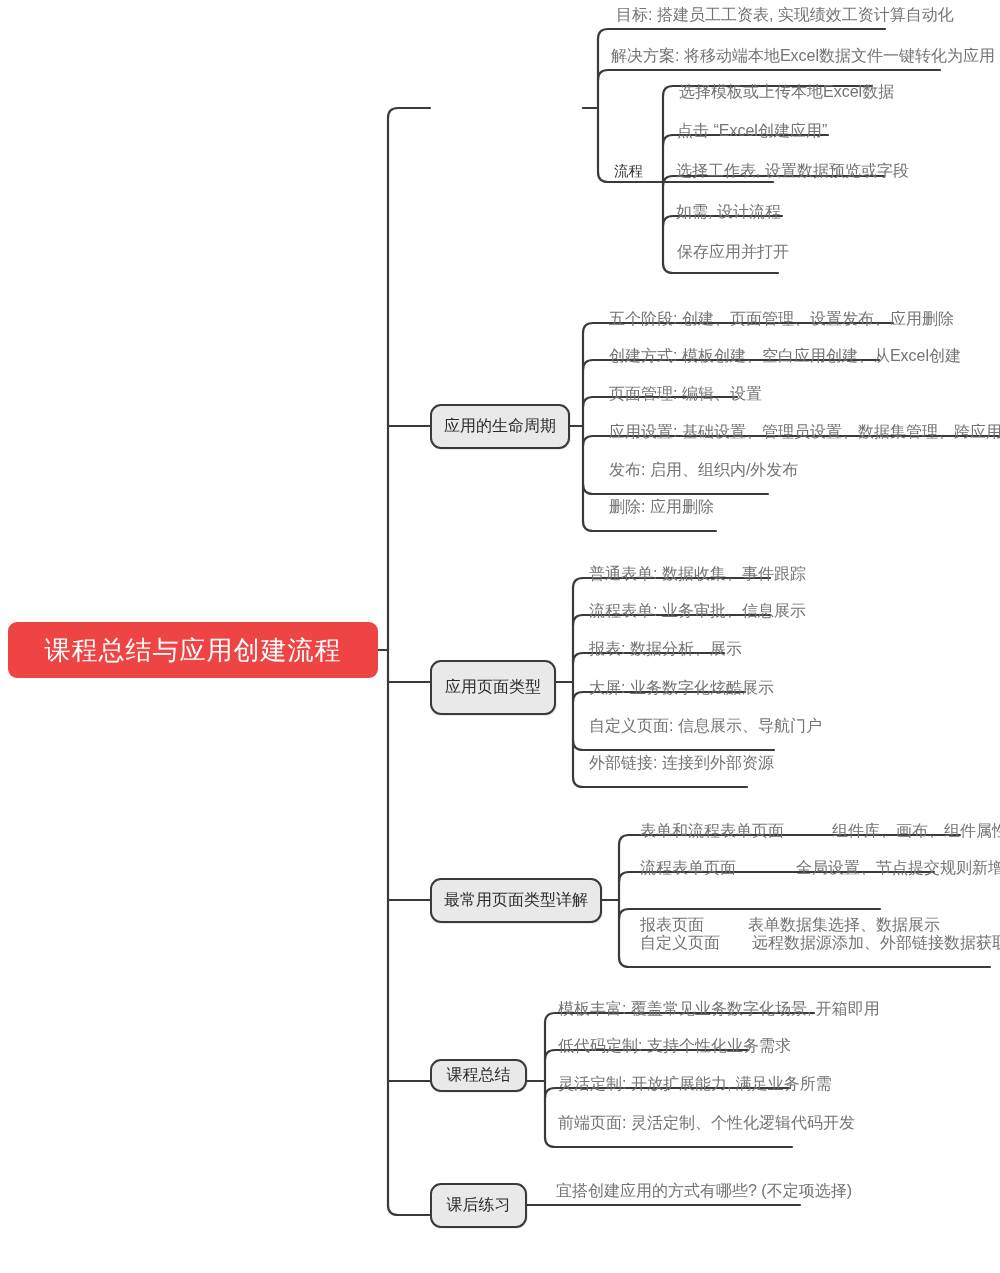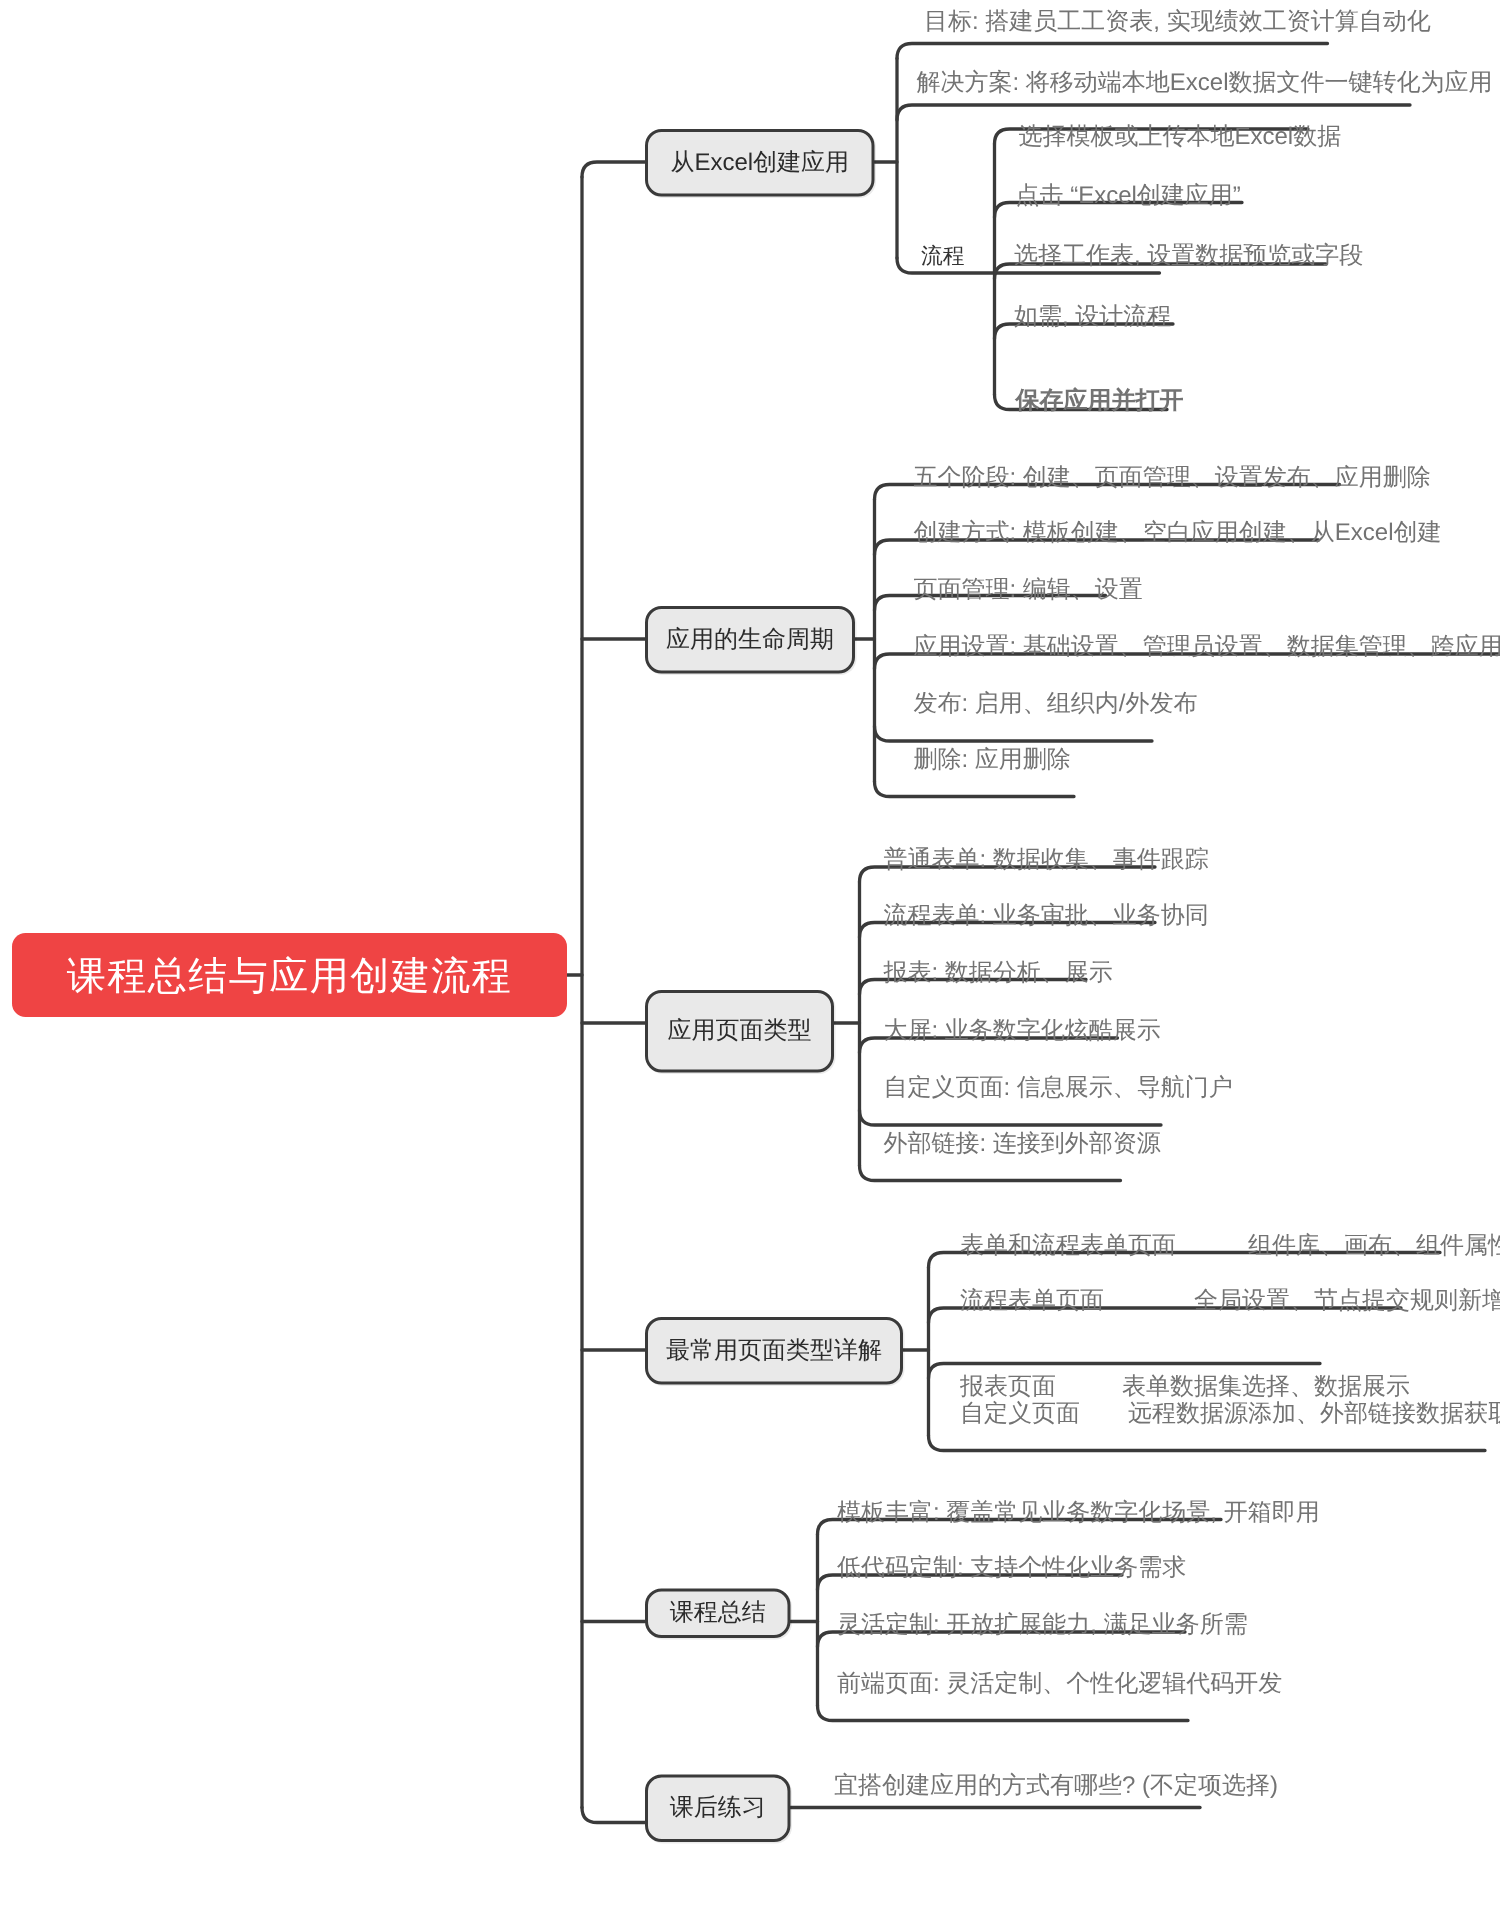--- a/index.html
+++ b/index.html
@@ -115,23 +115,20 @@
     <path d="M545,1098 Q545,1088 555,1088 H790"></path>
     <path d="M545,1137 Q545,1147 555,1147 H792"></path>
 
     <path d="M527,1205 H800"></path>
   </svg>
 
   <div class="node root" style="left:8px;top:622px;width:370px;height:56px;">
     <span>课程总结与应用创建流程</span>
   </div>
 
-  <div class="node branch" style="left:430px;top:86px;width:153px;height:45px;">
-    <span>从Excel创建应用</span>
-  </div>
 
   <div class="node branch" style="left:430px;top:404px;width:140px;height:45px;">
     <span>应用的生命周期</span>
   </div>
 
   <div class="node branch" style="left:430px;top:660px;width:126px;height:55px;">
     <span>应用页面类型</span>
   </div>
 
   <div class="node branch" style="left:430px;top:878px;width:172px;height:45px;">
@@ -162,21 +159,21 @@
   </div>
   <div class="node leaf" style="left:677px;top:123px;">
     <span>点击 “Excel创建应用”</span>
   </div>
   <div class="node leaf" style="left:676px;top:163px;">
     <span>选择工作表, 设置数据预览或字段</span>
   </div>
   <div class="node leaf" style="left:676px;top:204px;">
     <span>如需, 设计流程</span>
   </div>
-  <div class="node leaf" style="left:677px;top:260px;font-weight:bold;">
+  <div class="node leaf" style="left:677px;top:244px;">
     <span>保存应用并打开</span>
   </div>
 
   <div class="node leaf" style="left:609px;top:311px;">
     <span>五个阶段: 创建、页面管理、设置发布、应用删除</span>
   </div>
   <div class="node leaf" style="left:609px;top:348px;">
     <span>创建方式: 模板创建、空白应用创建、从Excel创建</span>
   </div>
   <div class="node leaf" style="left:609px;top:386px;">
@@ -189,21 +186,21 @@
     <span>发布: 启用、组织内/外发布</span>
   </div>
   <div class="node leaf" style="left:609px;top:499px;">
     <span>删除: 应用删除</span>
   </div>
 
   <div class="node leaf" style="left:589px;top:566px;">
     <span>普通表单: 数据收集、事件跟踪</span>
   </div>
   <div class="node leaf" style="left:589px;top:603px;">
-    <span>流程表单: 业务审批、业务协同</span>
+    <span>流程表单: 业务审批、信息展示</span>
   </div>
   <div class="node leaf" style="left:589px;top:641px;">
     <span>报表: 数据分析、展示</span>
   </div>
   <div class="node leaf" style="left:589px;top:680px;">
     <span>大屏: 业务数字化炫酷展示</span>
   </div>
   <div class="node leaf" style="left:589px;top:718px;">
     <span>自定义页面: 信息展示、导航门户</span>
   </div>

